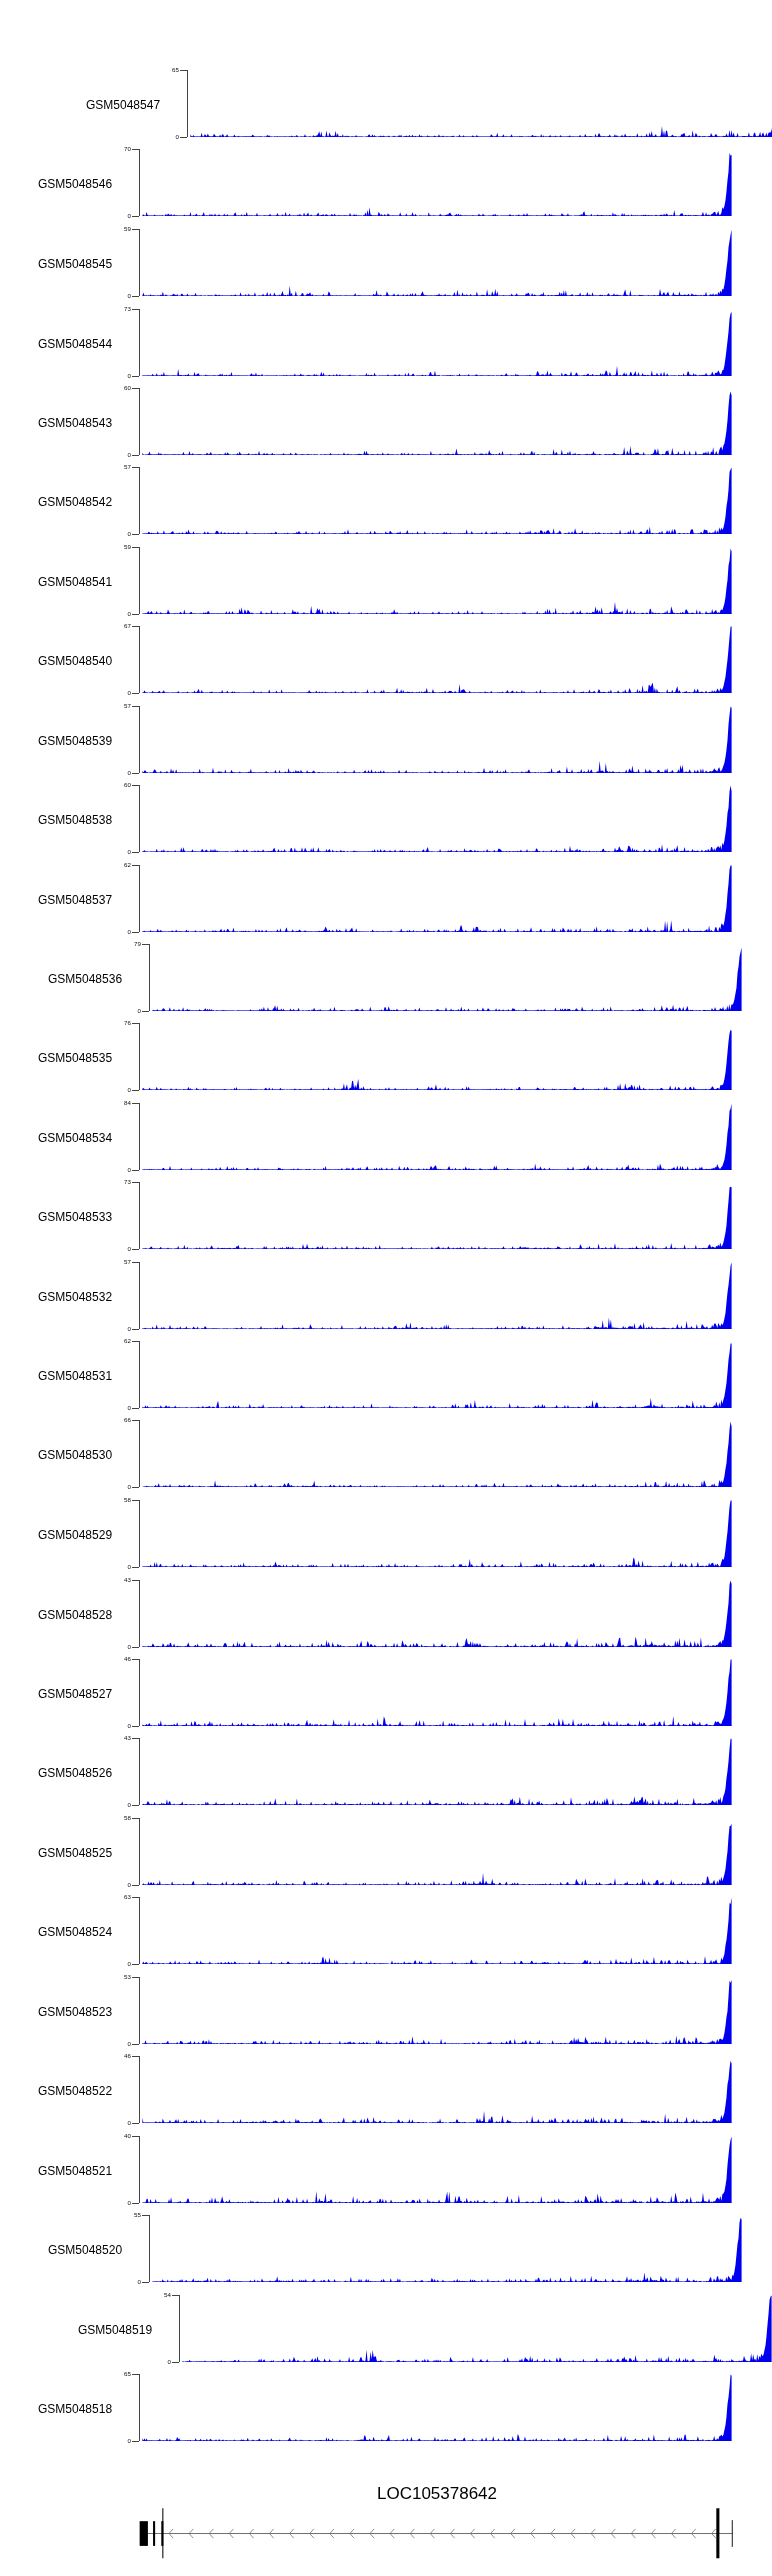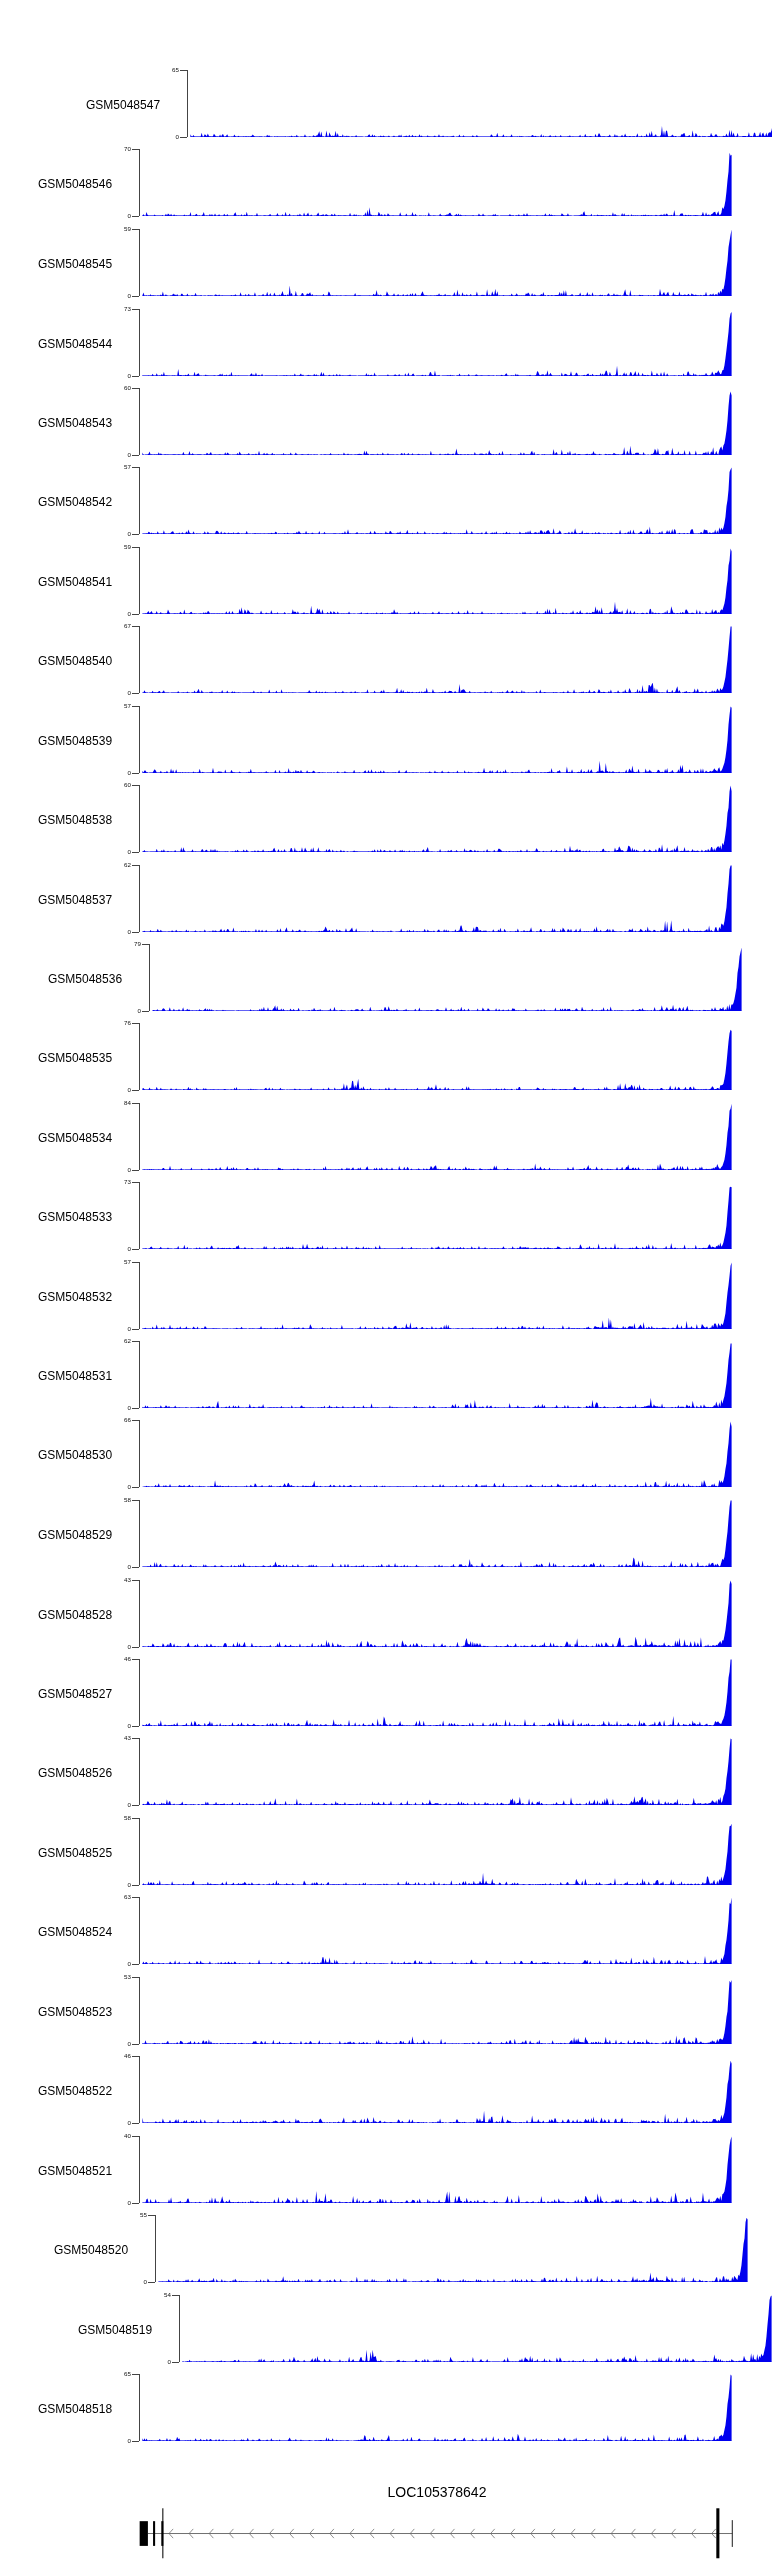--- a/index.html
+++ b/index.html
@@ -3,21 +3,21 @@
 <meta charset="utf-8">
 <style>
   html,body{margin:0;padding:0;background:#ffffff;}
   body{width:773px;height:2782px;position:relative;overflow:hidden;
        font-family:"Liberation Sans","DejaVu Sans",sans-serif;color:#000;}
   .abs{position:absolute;}
   .track-label{font-size:12px;color:#000;white-space:nowrap;}
   .ylab{font-size:6.2px;color:#111;width:23px;text-align:right;line-height:7.2px;height:7.2px;}
   .vaxis{width:0.8px;background:#444;}
   .ytick{height:0.8px;width:6.7px;background:#444;}
-  .gene-label{font-size:14px;text-align:center;letter-spacing:0px;}
+  .gene-label{font-size:17px;text-align:center;letter-spacing:0px;}
   svg{display:block;}
 </style>
 </head>
 <body>
 
 <div id="tracks" class="abs" style="left:0;top:0;width:773px;height:2452px;">
     <div class="abs" style="left: 0px; top: 70px; width: 662px; height: 67px; margin-left: 48px;">
       <div class="abs track-label" style="left: 38px; top: 28px;">GSM5048547</div>
       <div class="abs vaxis" style="left: 139px; top: 0px; height: 67px;"></div>
       <div class="abs ytick" style="left: 132px; top: 0px;"></div>
@@ -334,21 +334,21 @@
       <div class="abs vaxis" style="left: 139px; top: 0px; height: 67px;"></div>
       <div class="abs ytick" style="left: 132px; top: 0px;"></div>
       <div class="abs ytick" style="left: 132px; top: 67px;"></div>
       <div class="abs ylab" style="left: 108px; top: -3.6px;">40</div>
       <div class="abs ylab" style="left: 108px; top: 63px;">0</div>
       <svg width="594" height="67" viewBox="0 0 1152 131" style="position: absolute; left: 140px; top: 0px;">
         <path d="M0,131L0,130.1L2,130.1L4,130.1L6,130.1L8,123.8L10,122.2L12,130.1L14,130.6L16,123.3L18,129.7L20,128.9L22,129.7L24,129.7L26,123.0L28,129.9L30,129.4L32,128.5L34,130.1L36,130.1L38,130.1L40,130.1L42,130.1L44,130.0L46,130.0L48,130.1L50,130.1L52,123.9L54,129.7L56,119.7L58,129.9L60,130.1L62,129.3L64,130.1L66,129.6L68,130.0L70,128.8L72,129.6L74,126.6L76,129.8L78,129.4L80,130.1L82,129.4L84,128.9L86,128.7L88,122.6L90,122.1L92,129.5L94,130.0L96,129.6L98,129.8L100,130.1L102,129.8L104,129.0L106,130.0L108,130.1L110,129.8L112,128.8L114,129.6L116,130.1L118,130.3L120,130.0L122,130.1L124,130.1L126,128.7L128,130.3L130,129.2L132,124.3L134,130.7L136,119.7L138,129.8L140,130.1L142,120.8L144,126.8L146,129.8L148,127.3L150,131.0L152,130.0L154,125.7L156,118.0L158,126.7L160,130.1L162,130.1L164,127.0L166,128.7L168,129.5L170,123.7L172,129.1L174,129.6L176,129.3L178,129.2L180,129.8L182,129.5L184,130.1L186,129.0L188,128.7L190,130.1L192,129.7L194,130.1L196,128.7L198,130.1L200,130.0L202,128.5L204,130.9L206,130.1L208,128.8L210,130.6L212,125.6L214,129.9L216,126.9L218,129.5L220,129.8L222,128.9L224,128.7L226,127.9L228,129.5L230,130.0L232,128.8L234,129.6L236,129.9L238,129.5L240,128.5L242,130.1L244,129.3L246,129.6L248,129.0L250,130.1L252,129.6L254,130.1L256,130.1L258,123.7L260,129.5L262,130.1L264,129.8L266,119.0L268,130.1L270,129.5L272,130.4L274,125.4L276,130.1L278,130.5L280,128.7L282,126.3L284,121.3L286,125.1L288,125.4L290,130.3L292,130.1L294,125.6L296,129.6L298,130.1L300,129.5L302,119.1L304,130.0L306,129.5L308,130.1L310,128.7L312,130.1L314,123.6L316,128.5L318,129.0L320,130.0L322,122.5L324,129.6L326,129.8L328,129.5L330,130.1L332,129.3L334,128.7L336,130.1L338,128.9L340,107.4L342,128.9L344,128.0L346,121.6L348,127.6L350,126.9L352,127.0L354,129.6L356,125.7L358,112.0L360,129.7L362,128.8L364,127.0L366,128.1L368,124.1L370,124.6L372,130.1L374,130.1L376,129.4L378,128.8L380,129.8L382,130.1L384,129.5L386,127.7L388,130.1L390,129.7L392,129.6L394,129.8L396,129.6L398,129.1L400,129.2L402,130.1L404,130.1L406,128.5L408,130.1L410,130.1L412,117.1L414,129.1L416,130.1L418,128.7L420,121.3L422,131.0L424,125.4L426,130.0L428,130.1L430,129.2L432,126.2L434,130.1L436,129.4L438,129.0L440,130.1L442,128.7L444,127.3L446,125.7L448,130.1L450,129.7L452,129.5L454,130.1L456,130.1L458,129.6L460,126.6L462,129.8L464,122.9L466,123.7L468,130.1L470,122.5L472,129.3L474,130.1L476,124.2L478,130.1L480,130.1L482,130.1L484,130.1L486,124.0L488,128.5L490,130.1L492,130.0L494,128.7L496,129.8L498,129.5L500,129.1L502,130.0L504,129.7L506,128.9L508,128.9L510,130.1L512,130.1L514,129.4L516,126.1L518,126.3L520,129.4L522,130.1L524,129.3L526,128.5L528,124.5L530,125.2L532,125.9L534,130.6L536,130.1L538,125.3L540,130.3L542,122.4L544,128.6L546,130.1L548,130.1L550,129.8L552,129.3L554,129.8L556,130.1L558,122.5L560,130.1L562,126.4L564,130.0L566,129.7L568,128.0L570,128.8L572,129.7L574,129.6L576,128.6L578,130.1L580,124.0L582,129.1L584,129.5L586,129.1L588,130.1L590,129.5L592,128.8L594,117.8L596,108.5L598,129.7L600,108.0L602,129.8L604,129.8L606,130.1L608,129.8L610,129.4L612,117.0L614,128.8L616,126.9L618,118.7L620,118.0L622,127.2L624,127.0L626,130.0L628,129.3L630,127.0L632,129.8L634,120.9L636,127.7L638,130.1L640,128.8L642,126.6L644,128.8L646,130.1L648,129.2L650,126.1L652,130.0L654,128.5L656,124.7L658,130.0L660,129.2L662,129.4L664,128.7L666,130.1L668,125.0L670,128.4L672,129.4L674,128.8L676,130.1L678,130.9L680,129.6L682,130.1L684,129.0L686,130.0L688,125.7L690,129.6L692,128.4L694,128.8L696,130.7L698,129.8L700,130.1L702,130.1L704,130.1L706,130.1L708,130.1L710,129.2L712,125.2L714,116.9L716,130.1L718,129.5L720,130.1L722,122.3L724,129.9L726,130.1L728,130.1L730,127.6L732,128.9L734,129.2L736,115.6L738,130.1L740,129.8L742,129.0L744,130.1L746,129.5L748,129.8L750,128.8L752,128.2L754,128.6L756,130.1L758,130.1L760,129.2L762,129.0L764,127.2L766,129.8L768,129.5L770,129.9L772,130.1L774,128.3L776,129.7L778,129.7L780,117.4L782,129.1L784,128.9L786,128.1L788,130.1L790,131.0L792,127.9L794,128.1L796,129.7L798,129.6L800,127.9L802,127.9L804,129.5L806,123.6L808,129.0L810,127.9L812,130.6L814,121.6L816,128.1L818,128.7L820,128.8L822,128.2L824,127.9L826,129.3L828,130.1L830,129.3L832,128.6L834,129.0L836,130.0L838,129.4L840,130.1L842,129.2L844,130.1L846,125.7L848,128.1L850,130.1L852,123.3L854,128.3L856,130.8L858,125.6L860,129.1L862,129.2L864,129.8L866,116.6L868,119.4L870,124.4L872,128.0L874,130.1L876,126.1L878,128.5L880,128.7L882,129.0L884,125.2L886,123.6L888,129.8L890,112.1L892,122.5L894,130.4L896,116.1L898,126.7L900,127.8L902,129.9L904,130.1L906,128.2L908,127.5L910,130.1L912,129.7L914,130.1L916,129.4L918,127.7L920,127.7L922,128.4L924,128.7L926,123.0L928,127.8L930,123.7L932,127.5L934,130.1L936,121.4L938,128.5L940,130.1L942,128.4L944,130.1L946,128.6L948,130.3L950,128.9L952,129.5L954,128.3L956,127.9L958,129.0L960,123.1L962,128.1L964,125.6L966,128.8L968,128.9L970,129.9L972,127.6L974,128.7L976,127.8L978,130.1L980,130.1L982,130.5L984,130.9L986,128.0L988,127.8L990,129.2L992,129.7L994,117.6L996,130.1L998,128.0L1000,128.5L1002,127.3L1004,128.7L1006,119.6L1008,123.2L1010,129.2L1012,128.2L1014,129.9L1016,127.2L1018,127.4L1020,129.5L1022,128.3L1024,129.7L1026,129.8L1028,128.7L1030,128.7L1032,130.1L1034,116.1L1036,129.4L1038,127.4L1040,128.4L1042,110.3L1044,117.8L1046,128.8L1048,129.1L1050,130.3L1052,127.5L1054,129.2L1056,127.8L1058,128.1L1060,130.0L1062,128.3L1064,123.3L1066,123.6L1068,130.1L1070,129.5L1072,118.1L1074,128.5L1076,129.3L1078,130.1L1080,129.2L1082,130.0L1084,127.0L1086,129.7L1088,127.6L1090,130.1L1092,127.9L1094,127.5L1096,110.4L1098,126.6L1100,128.2L1102,127.7L1104,128.9L1106,127.9L1108,122.2L1110,129.9L1112,127.8L1114,129.9L1116,127.8L1118,128.0L1120,127.2L1122,123.1L1124,120.3L1126,121.8L1128,124.8L1130,116.6L1132,127.2L1134,113.9L1136,112.4L1138,108.7L1140,97.5L1142,84.0L1144,56.0L1146,37.1L1148,18.8L1150,7.3L1152,1.0L1152,131Z" fill="#0000ee"></path>
         <rect x="0" y="130.2" width="1152" height="0.8" fill="#0000ee" opacity="0.55"></rect>
       </svg>
     </div>
-    <div class="abs" style="left: 16px; top: 2215px; width: 619px; height: 67px; text-decoration: underline;">
+    <div class="abs" style="left: 10px; top: 2215px; width: 619px; height: 67px; text-decoration: underline;">
       <div class="abs track-label" style="left: 38px; top: 28px;">GSM5048520</div>
       <div class="abs vaxis" style="left: 139px; top: 0px; height: 67px;"></div>
       <div class="abs ytick" style="left: 132px; top: 0px;"></div>
       <div class="abs ytick" style="left: 132px; top: 67px;"></div>
       <div class="abs ylab" style="left: 108px; top: -3.6px;">55</div>
       <div class="abs ylab" style="left: 108px; top: 63px;">0</div>
       <svg width="594" height="67" viewBox="0 0 1152 131" style="position: absolute; left: 140px; top: 0px;">
         <path d="M0,131L0,129.9L2,130.1L4,130.1L6,130.2L8,129.6L10,130.1L12,130.1L14,130.1L16,129.4L18,129.8L20,125.7L22,129.2L24,129.3L26,130.1L28,131.0L30,125.9L32,130.8L34,130.1L36,129.7L38,127.7L40,130.2L42,129.2L44,130.1L46,130.1L48,129.3L50,129.2L52,130.1L54,125.9L56,129.4L58,125.1L60,129.9L62,129.9L64,129.3L66,126.4L68,129.7L70,130.0L72,129.6L74,130.1L76,130.1L78,128.3L80,123.6L82,130.1L84,128.4L86,129.0L88,128.9L90,128.2L92,129.3L94,128.6L96,130.1L98,130.1L100,128.6L102,128.5L104,128.1L106,128.0L108,122.6L110,130.4L112,131.0L114,125.3L116,129.7L118,130.2L120,129.9L122,130.1L124,125.1L126,130.1L128,130.1L130,128.0L132,130.1L134,129.4L136,130.1L138,130.6L140,129.2L142,129.2L144,130.7L146,126.2L148,130.1L150,124.5L152,127.5L154,130.1L156,130.7L158,128.5L160,129.9L162,128.6L164,130.0L166,129.2L168,130.1L170,129.6L172,129.6L174,129.5L176,130.0L178,130.1L180,130.1L182,130.1L184,130.1L186,130.0L188,130.1L190,129.4L192,127.8L194,130.0L196,129.3L198,130.1L200,125.5L202,131.0L204,130.1L206,127.7L208,130.1L210,129.7L212,130.8L214,124.4L216,127.9L218,130.1L220,129.5L222,129.8L224,129.3L226,130.1L228,129.5L230,128.0L232,129.6L234,129.3L236,129.2L238,130.1L240,128.2L242,128.3L244,120.0L246,129.3L248,126.9L250,129.6L252,127.8L254,131.0L256,127.9L258,129.3L260,130.1L262,128.3L264,130.1L266,128.0L268,129.1L270,129.3L272,129.5L274,124.8L276,130.1L278,129.8L280,130.4L282,129.6L284,130.3L286,130.1L288,126.0L290,130.0L292,126.5L294,129.6L296,127.1L298,129.3L300,125.3L302,130.1L304,129.3L306,130.1L308,129.9L310,130.1L312,129.5L314,127.9L316,124.6L318,129.7L320,130.1L322,130.7L324,130.1L326,130.1L328,130.1L330,127.1L332,130.6L334,128.0L336,126.5L338,129.5L340,130.1L342,131.0L344,125.2L346,128.3L348,130.1L350,130.1L352,130.0L354,130.3L356,125.1L358,129.5L360,130.1L362,130.1L364,130.0L366,130.1L368,130.1L370,130.5L372,130.9L374,129.9L376,129.4L378,128.2L380,129.8L382,129.6L384,130.7L386,130.1L388,120.7L390,130.0L392,130.1L394,129.2L396,129.3L398,129.8L400,129.6L402,130.2L404,124.6L406,130.1L408,125.0L410,130.1L412,130.1L414,130.0L416,129.4L418,124.7L420,130.1L422,125.5L424,130.1L426,128.6L428,130.1L430,129.6L432,130.1L434,129.9L436,129.5L438,129.8L440,130.1L442,129.8L444,129.9L446,130.0L448,126.3L450,129.8L452,124.5L454,129.2L456,129.8L458,130.1L460,129.5L462,130.1L464,130.1L466,123.7L468,130.1L470,130.0L472,129.9L474,129.7L476,129.2L478,129.7L480,123.5L482,129.4L484,124.8L486,130.8L488,130.1L490,130.1L492,130.1L494,130.9L496,130.1L498,129.7L500,130.1L502,129.3L504,130.1L506,130.1L508,129.9L510,129.3L512,130.1L514,127.3L516,129.7L518,130.1L520,130.1L522,130.1L524,129.2L526,127.5L528,127.4L530,130.0L532,130.6L534,130.1L536,130.1L538,130.1L540,129.2L542,130.1L544,130.0L546,123.2L548,125.8L550,130.1L552,124.8L554,130.1L556,129.7L558,126.5L560,130.1L562,130.5L564,130.1L566,129.9L568,126.3L570,130.1L572,129.6L574,130.1L576,130.0L578,130.1L580,129.5L582,130.1L584,129.4L586,129.4L588,130.0L590,126.9L592,130.1L594,129.3L596,124.6L598,130.1L600,127.8L602,129.3L604,129.3L606,128.8L608,129.4L610,129.2L612,129.6L614,129.4L616,129.6L618,130.1L620,130.1L622,125.2L624,130.1L626,126.0L628,129.4L630,126.8L632,129.3L634,129.4L636,130.1L638,129.2L640,130.1L642,130.7L644,126.3L646,129.9L648,129.9L650,130.0L652,129.9L654,129.5L656,124.7L658,130.1L660,130.1L662,129.9L664,129.1L666,129.5L668,129.2L670,130.1L672,129.4L674,130.4L676,127.5L678,130.1L680,130.1L682,130.6L684,130.4L686,130.1L688,129.5L690,129.8L692,125.8L694,129.1L696,130.9L698,124.4L700,130.1L702,127.1L704,129.8L706,128.6L708,130.1L710,125.0L712,130.1L714,130.1L716,129.1L718,130.1L720,125.0L722,129.1L724,130.1L726,129.7L728,130.1L730,124.8L732,128.9L734,129.2L736,129.3L738,129.6L740,130.1L742,129.9L744,130.1L746,130.1L748,129.5L750,124.8L752,129.3L754,122.9L756,123.3L758,129.2L760,130.1L762,130.1L764,127.6L766,126.1L768,130.1L770,126.9L772,126.7L774,129.7L776,130.1L778,122.3L780,129.3L782,129.8L784,130.1L786,129.8L788,126.4L790,129.6L792,130.1L794,130.1L796,128.9L798,122.0L800,129.1L802,128.9L804,130.1L806,127.8L808,130.1L810,129.9L812,129.7L814,129.2L816,129.9L818,119.4L820,129.3L822,129.6L824,130.6L826,130.1L828,124.9L830,130.1L832,130.1L834,130.1L836,129.7L838,129.0L840,124.8L842,130.1L844,128.9L846,122.5L848,130.7L850,129.3L852,129.8L854,129.0L856,130.1L858,119.0L860,130.1L862,130.1L864,129.2L866,125.8L868,125.8L870,129.1L872,128.7L874,129.5L876,128.7L878,129.2L880,130.1L882,129.2L884,130.1L886,124.4L888,129.5L890,129.9L892,129.5L894,130.3L896,130.6L898,128.9L900,125.1L902,127.8L904,129.9L906,129.6L908,129.9L910,128.6L912,128.7L914,128.8L916,129.4L918,130.1L920,130.1L922,130.1L924,130.1L926,126.6L928,119.7L930,130.1L932,125.8L934,128.5L936,123.0L938,130.1L940,127.0L942,129.0L944,128.3L946,128.6L948,126.8L950,126.8L952,129.3L954,127.8L956,129.8L958,128.0L960,127.3L962,112.4L964,127.1L966,125.8L968,121.5L970,130.1L972,129.1L974,120.4L976,126.3L978,127.7L980,128.1L982,127.1L984,128.2L986,127.1L988,129.0L990,129.2L992,129.2L994,118.6L996,124.8L998,126.5L1000,126.9L1002,130.7L1004,122.0L1006,126.9L1008,130.1L1010,129.4L1012,126.8L1014,129.8L1016,130.1L1018,130.1L1020,129.7L1022,130.8L1024,121.2L1026,130.1L1028,120.5L1030,129.9L1032,130.1L1034,130.2L1036,130.0L1038,130.5L1040,130.1L1042,129.4L1044,129.4L1046,122.2L1048,128.7L1050,128.3L1052,130.0L1054,130.1L1056,130.1L1058,125.9L1060,128.0L1062,129.7L1064,128.1L1066,130.4L1068,129.9L1070,129.0L1072,129.0L1074,130.1L1076,130.8L1078,129.7L1080,130.1L1082,129.9L1084,128.5L1086,130.1L1088,128.5L1090,123.6L1092,120.8L1094,130.1L1096,129.9L1098,123.5L1100,128.3L1102,128.6L1104,119.7L1106,120.1L1108,129.7L1110,123.7L1112,127.8L1114,124.8L1116,128.9L1118,128.2L1120,129.3L1122,120.5L1124,127.1L1126,118.8L1128,121.9L1130,124.6L1132,127.0L1134,116.9L1136,119.2L1138,110.3L1140,98.4L1142,77.9L1144,56.8L1146,45.6L1148,14.2L1150,5.2L1152,9.0L1152,131Z" fill="#0000ee"></path>
         <rect x="0" y="130.2" width="1152" height="0.8" fill="#0000ee" opacity="0.55"></rect>
       </svg>

